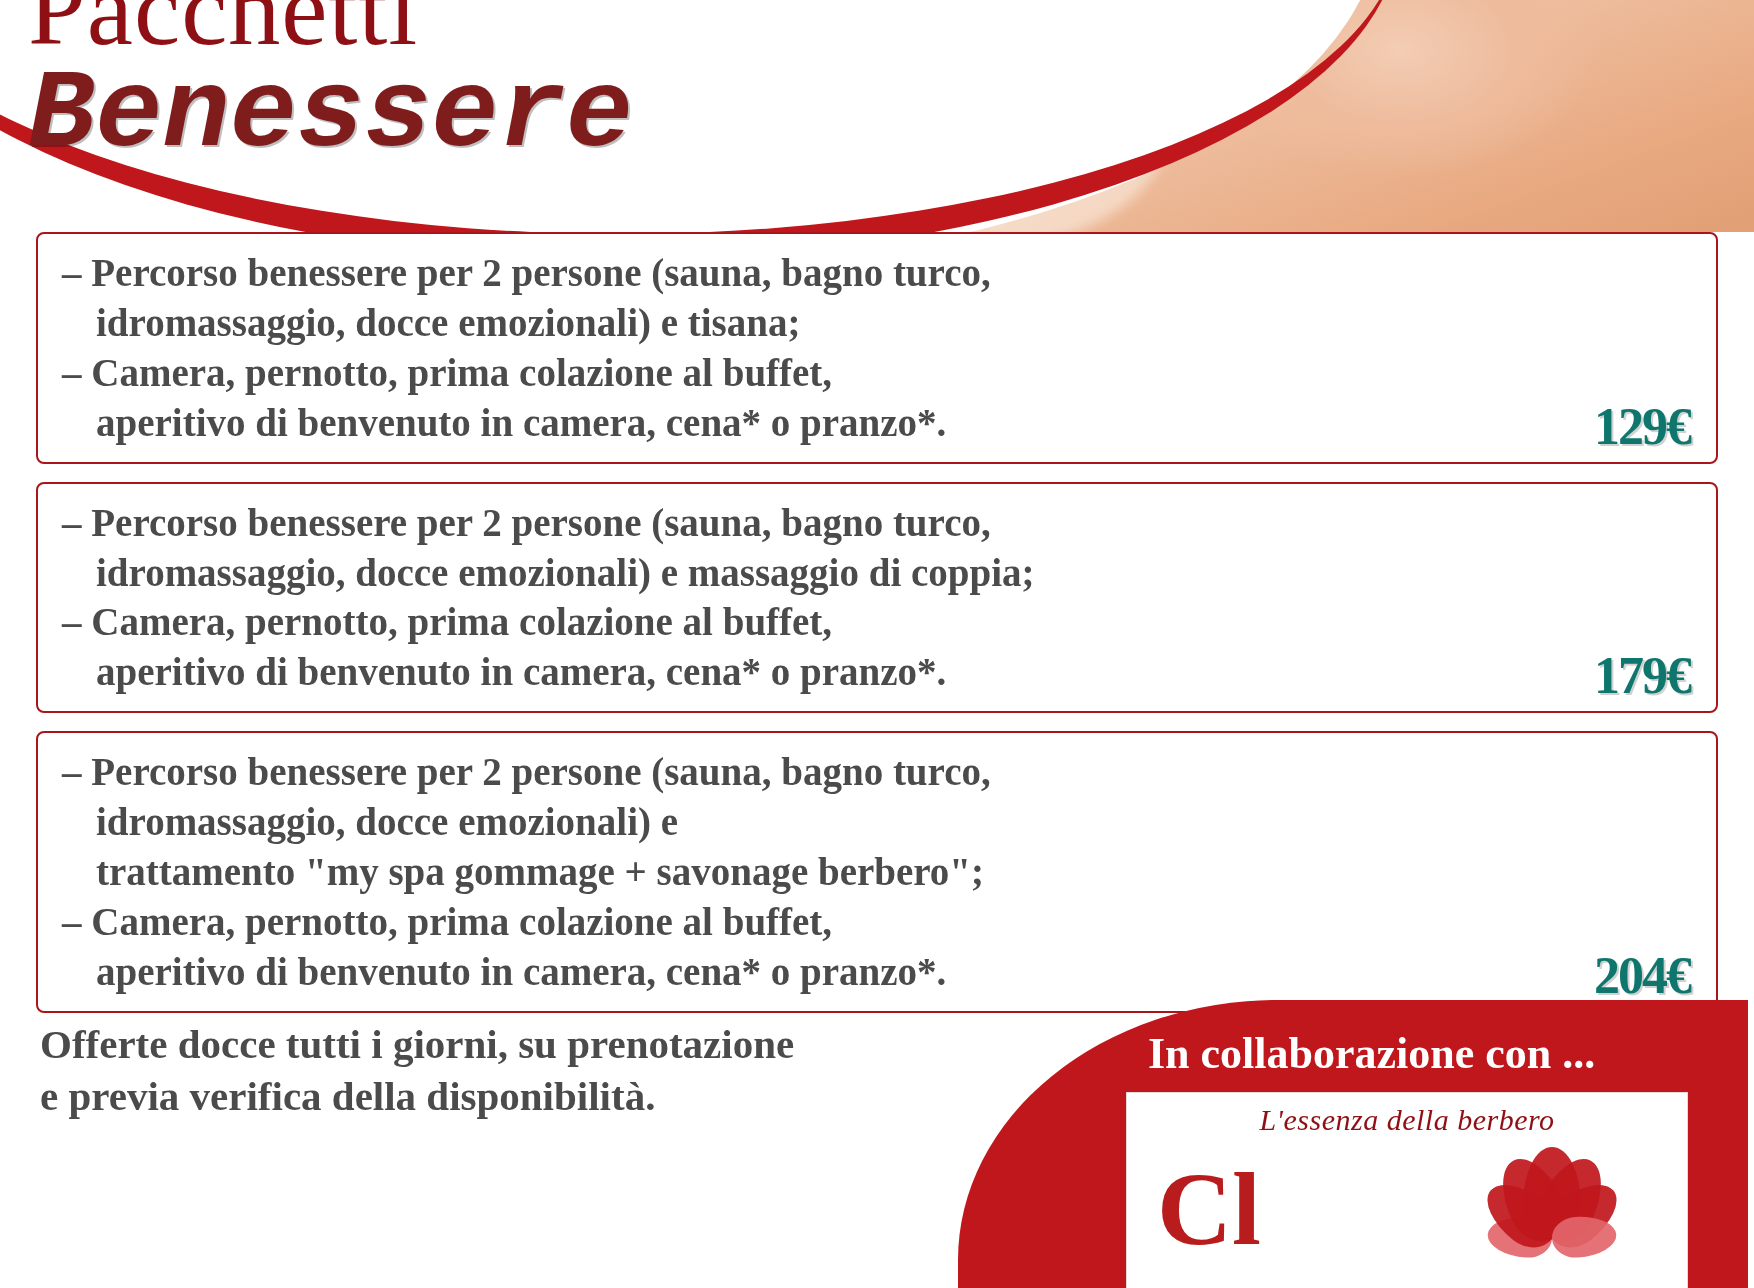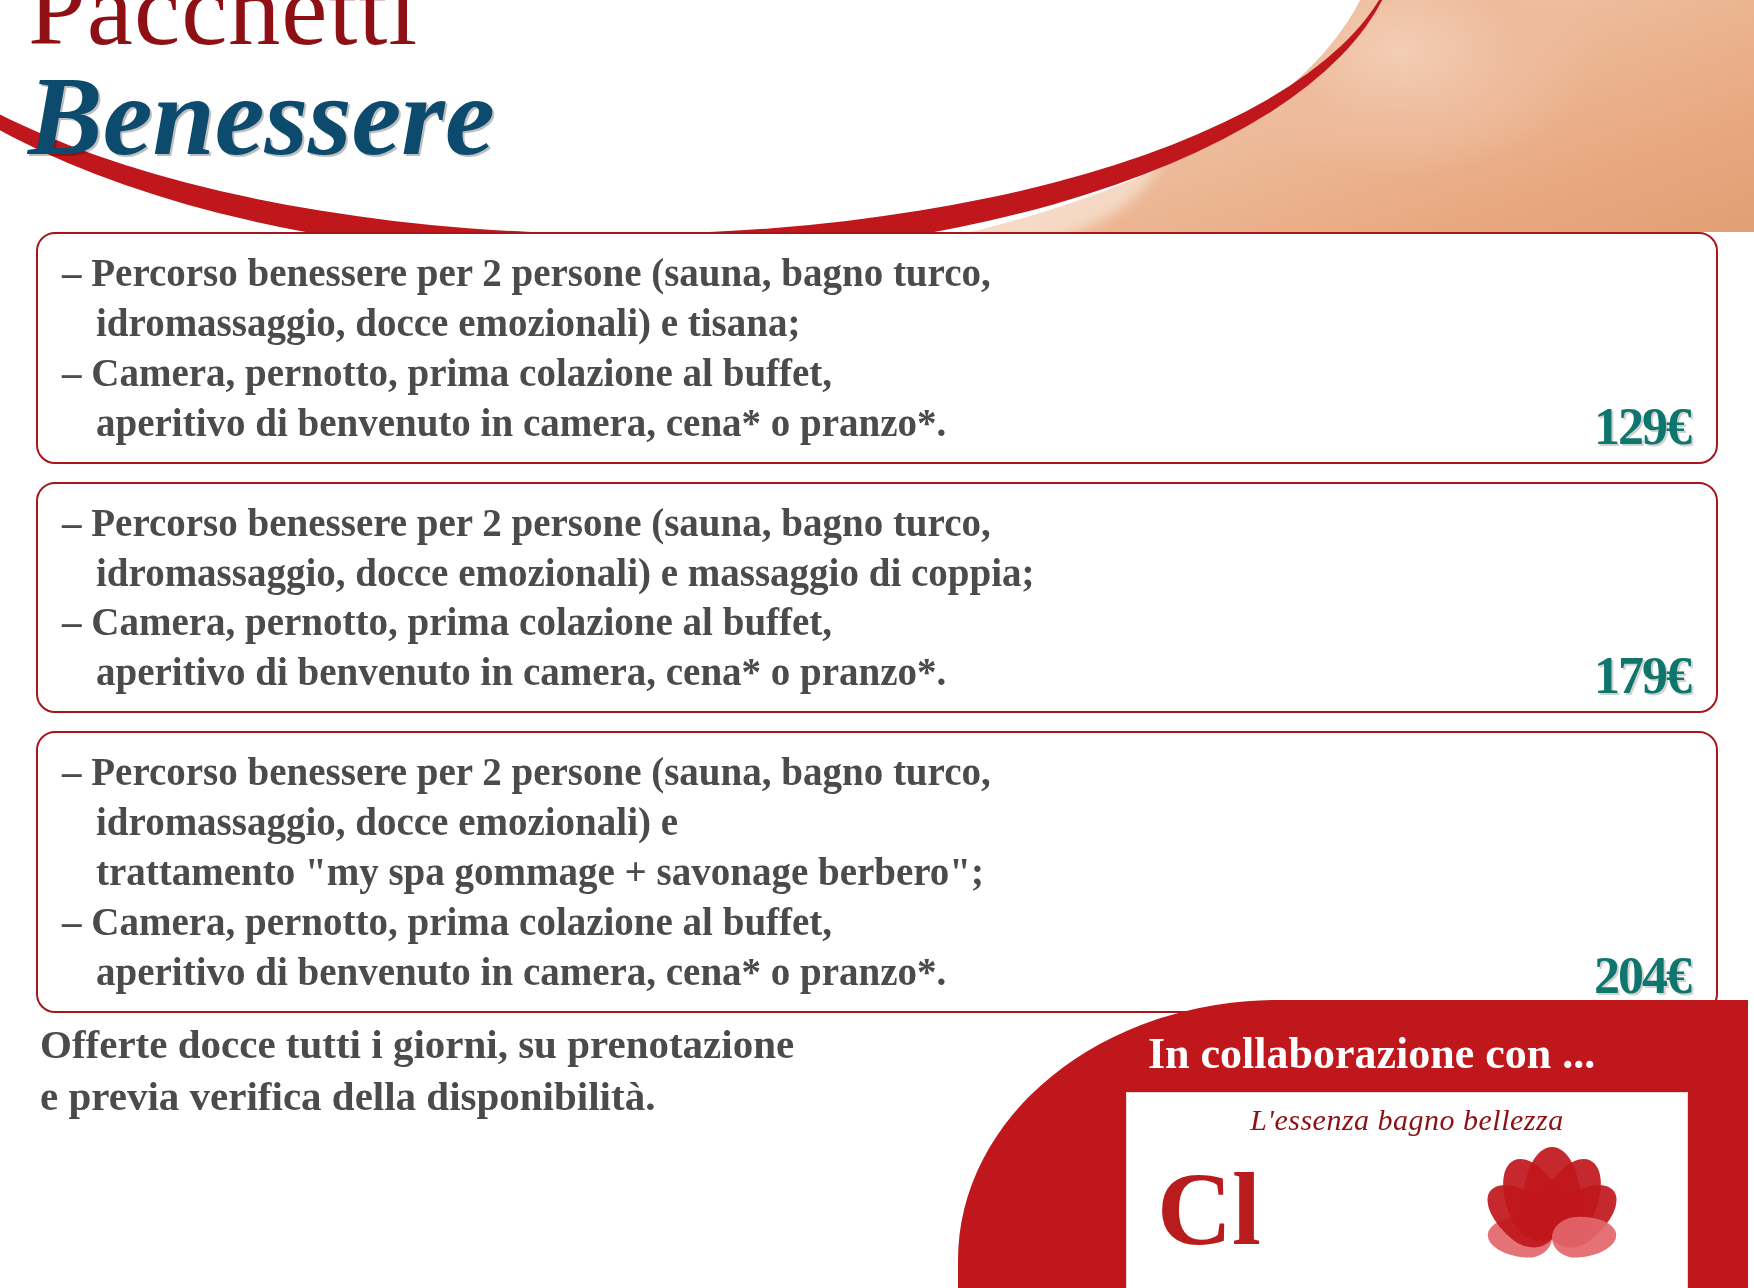--- a/index.html
+++ b/index.html
@@ -73,41 +73,41 @@
   .title-1 {
     font-family: "Liberation Serif", serif;
     font-size: 104px;
     color: #8f1014;
     letter-spacing: 1px;
     line-height: 1.05;
     margin: 0;
     white-space: nowrap;
   }
   .title-2 {
-    font-family: Liberation Serif, serif;
+    font-family: Liberation Mono, monospace;
     font-style: italic;
     font-weight: bold;
     font-size: 112px;
-    color: #0c4a6e;
+    color: #7f1d1d;
     margin: 0;
     line-height: .95;
     white-space: nowrap;
     text-shadow: 2px 2px 0 rgba(0,0,0,.25);
   }
 
   
   .packages {
     position: absolute;
     left: 36px; top: 232px;
     width: 1682px;
   }
   .package {
     position: relative;
     border: 2px solid #a8161b;
-    border-radius: 19px;
+    border-radius: 8px;
     box-sizing: border-box;
     margin-bottom: 18px;
     padding: 14px 18px 14px 24px;
     background: #ffffff;
   }
   .pkg-lines {
     width: 1430px;
   }
   .pkg-line {
     font-family: "Liberation Serif", serif;
@@ -284,21 +284,21 @@
 
 <div class="footer-note">
   <div>Offerte docce tutti i giorni, su prenotazione</div>
   <div>e previa verifica della disponibilità.</div>
 </div>
 
 <div class="collab">
   <div class="collab-red"></div>
   <div class="collab-title">In collaborazione con ...</div>
   <div class="collab-card">
-    <div class="collab-card-tag">L'essenza bagno bellezza</div>
+    <div class="collab-card-tag">L'essenza della berbero</div>
     <div class="collab-logo">
       <div class="collab-logo-word">Cl</div>
       <div class="flower">
         <div class="petal p7"></div>
         <div class="petal p1"></div>
         <div class="petal p2"></div>
         <div class="petal p3"></div>
         <div class="petal p4"></div>
         <div class="petal p5"></div>
         <div class="petal p6"></div>

